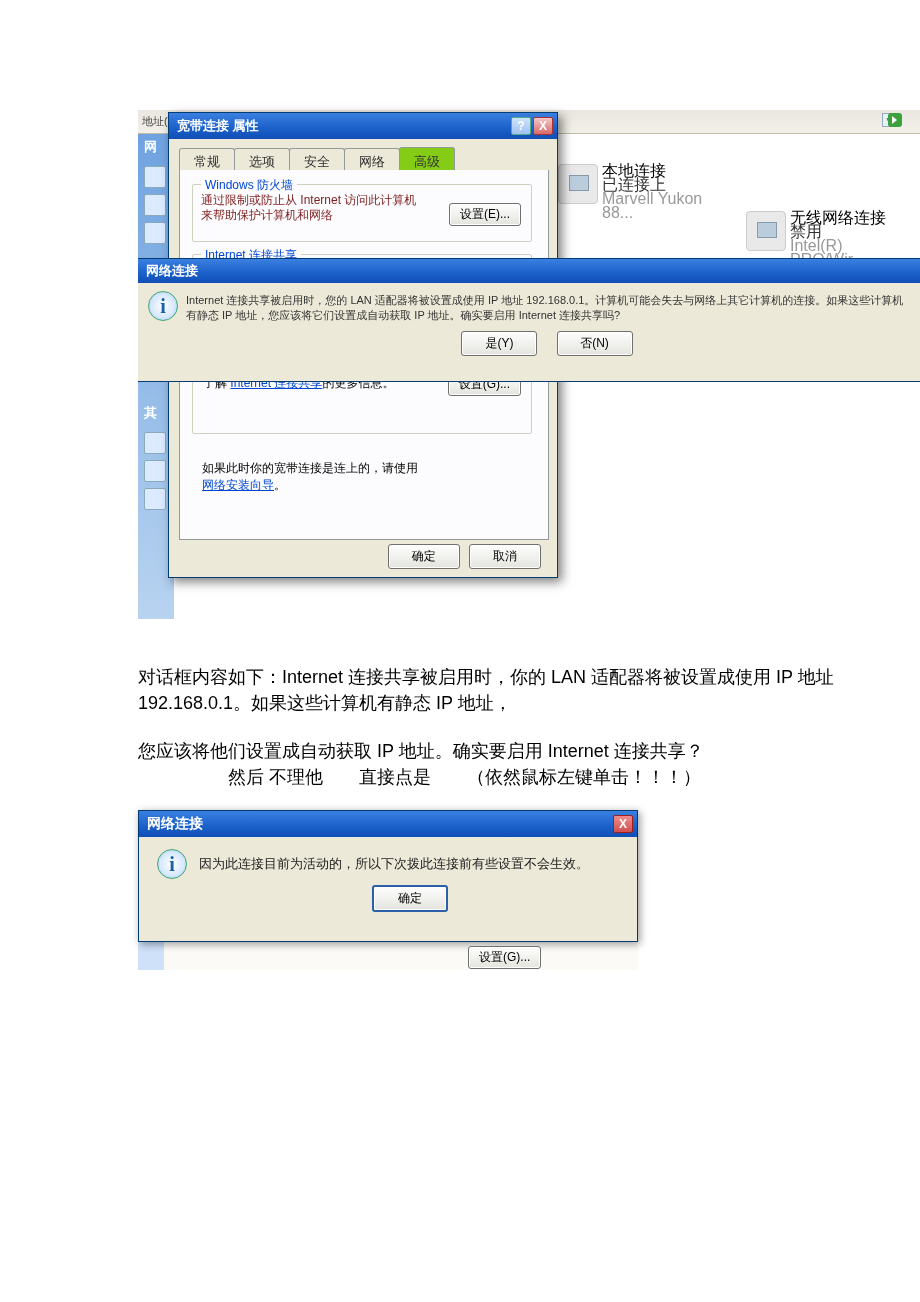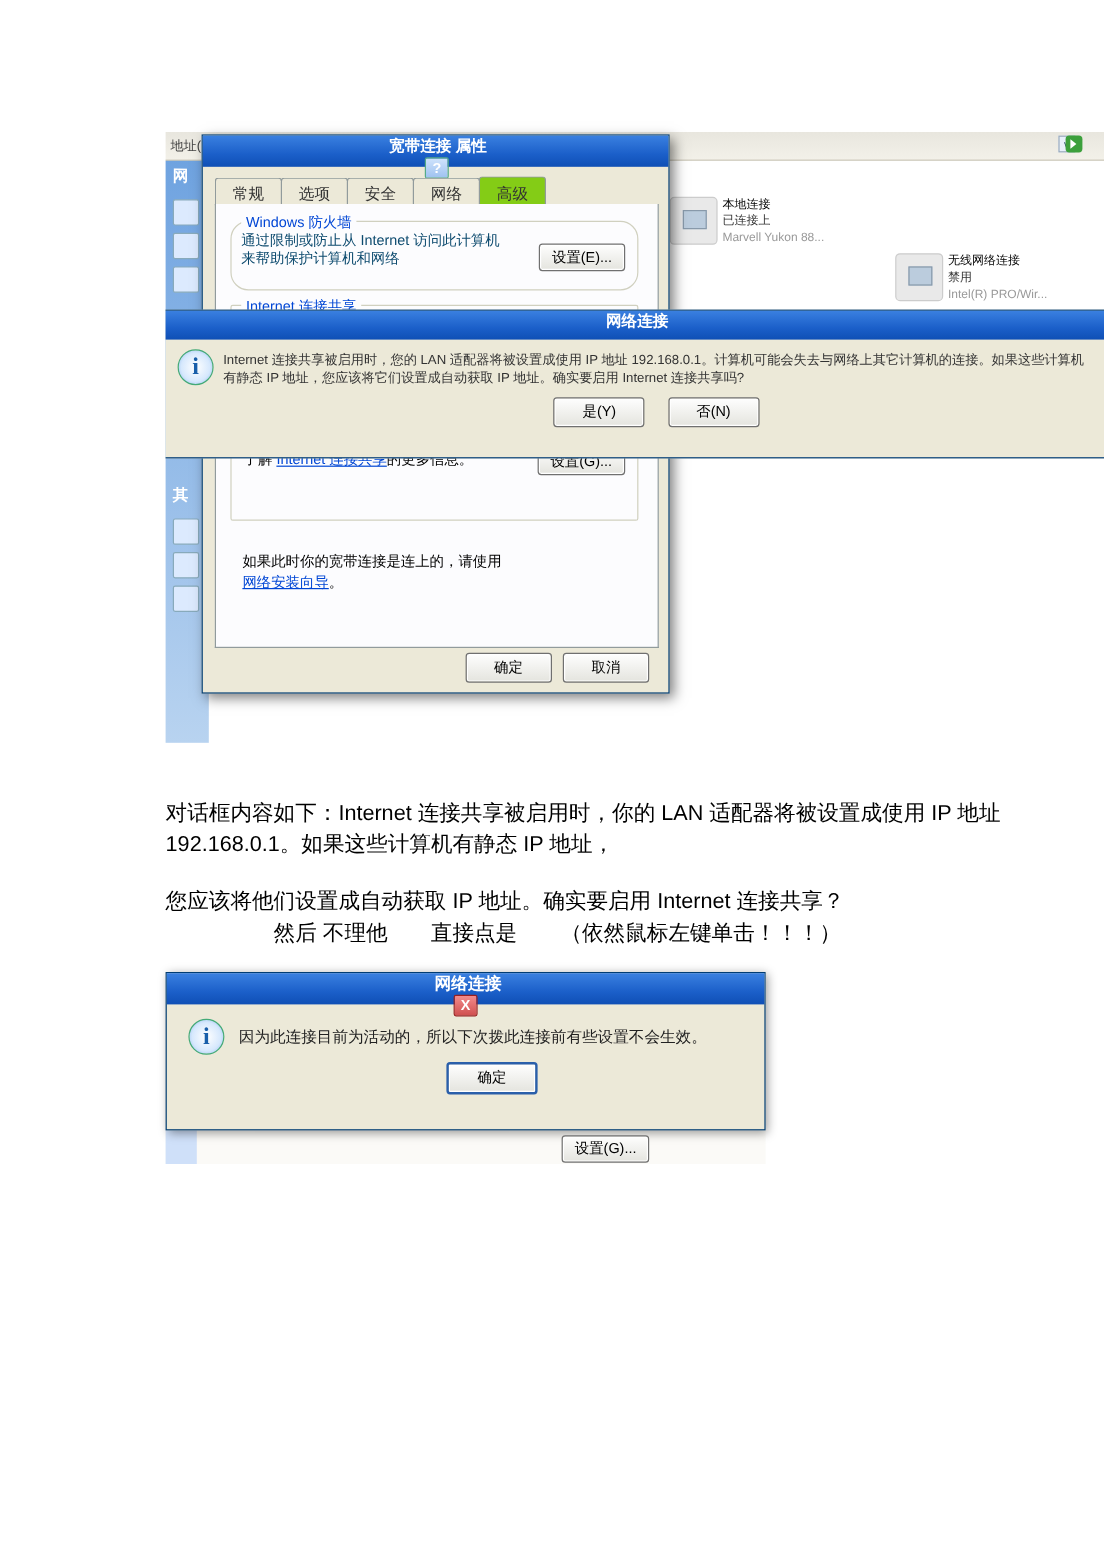--- a/index.html
+++ b/index.html
@@ -53,21 +53,21 @@
   .conn-item.l { left:0; top:30px; }
   .conn-item.r { left:188px; top:30px;margin-top:47px; }
   .conn-icon {
     width:40px; height:40px; float:left; margin-right:4px;
     background:#e9e9e9; border:1px solid #ccc; border-radius:4px; position:relative;
   }
   .conn-icon::after{
     content:""; position:absolute; left:10px; top:10px; width:18px; height:14px;
     background:#bcd; border:1px solid #89a;
   }
-  .conn-txt { float:left; width:120px; font-size:10px; line-height:14px; color:#333; }
+  .conn-txt { float:left; width:120px; font-size:16px; line-height:14px; color:#333; }
   .conn-txt .t { color:#000; }
   .conn-txt .g { color:#999; }
 
   
   .side-blue {
     position:absolute; left:0; top:24px; width:36px; height:100%;
     background: linear-gradient(#6fa3e0,#b8d3f0);
   }
   .side-blue .cell {
     width:22px; height:22px; margin:6px; background:#dceafe; border:1px solid #8ab; border-radius:2px;
@@ -77,21 +77,21 @@
   
   .props {
     position:absolute; left:30px; top:2px; width:390px; height:466px;
     background:#ece9d8; border:1px solid #003c74;
     box-shadow: 4px 4px 10px rgba(0,0,0,0.5);
   }
   .titlebar {
     height:26px;
     background: linear-gradient(to bottom,#3a80e0,#1b5fc9 60%,#0f4fb5);
     color:#fff; font-weight:bold; font-size:13px;
-    display:flex; align-items:center; padding:0 4px;flex-direction:column;
+    display:flex; align-items:center; padding:0 4px;
   }
   .titlebar .ttxt { flex:1; padding-left:4px; }
   .tbtn {
     width:20px; height:18px; margin-left:2px;
     background: linear-gradient(#f5c7c7,#d86a6a);
     border:1px solid #a33; color:#fff; font-size:12px; text-align:center; line-height:16px;
     border-radius:2px;
   }
   .tbtn.help { background:linear-gradient(#cfe3fc,#9fc2f0); border-color:#5a8; color:#fff; }
   .tabs {
@@ -107,21 +107,21 @@
   .tab.active { background:#84cc16; z-index:2; top:0; padding-top:5px; }
   .tabbody {
     position:absolute; left:10px; top:57px; width:370px; height:370px;
     background:#fcfcfe; border:1px solid #919b9c; border-top:none;
   }
   .group {
     position:absolute; border:1px solid #d0d0bf; border-radius:2px;
     padding:8px; font-size:12px;
   }
   .group .lg { position:absolute; top:-8px; left:8px; background:#fcfcfe; padding:0 4px; color:#0046d5; }
-  .group .desc { color:#0c4a6e; line-height:15px; }
+  .group .desc { color:#7f1d1d; line-height:15px; }
   .xpbtn {
     background:linear-gradient(#fefefe,#e4e4de);
     border:1px solid #707070; border-radius:3px;
     padding:2px 10px; font-size:12px; color:#000;
     box-shadow: inset 0 0 0 1px #fff;
   }
   .link { color:#0046d5; text-decoration:underline; }
 
   .dlg-btns {
     position:absolute; left:0; bottom:8px; width:100%; text-align:right; padding-right:16px;
@@ -233,21 +233,21 @@
         <span class="tbtn">X</span>
       </div>
       <div class="tabs">
         <div class="tab">常规</div>
         <div class="tab">选项</div>
         <div class="tab">安全</div>
         <div class="tab">网络</div>
         <div class="tab active">高级</div>
       </div>
       <div class="tabbody">
-        <div class="group" style="left:12px; top:14px; width:340px; height:58px;border-radius:15px;">
+        <div class="group" style="left:12px; top:14px; width:340px; height:58px;">
           <span class="lg">Windows 防火墙</span>
           <div class="desc" style="width:220px;">通过限制或防止从 Internet 访问此计算机来帮助保护计算机和网络</div>
           <button class="xpbtn" style="position:absolute; right:10px; top:18px;">设置(E)...</button>
         </div>
 
         <div class="group" style="left:12px; top:84px; width:340px; height:180px;">
           <span class="lg">Internet 连接共享</span>
 
           <div style="position:absolute; left:10px; top:120px; font-size:12px;">
             <span>了解</span>

